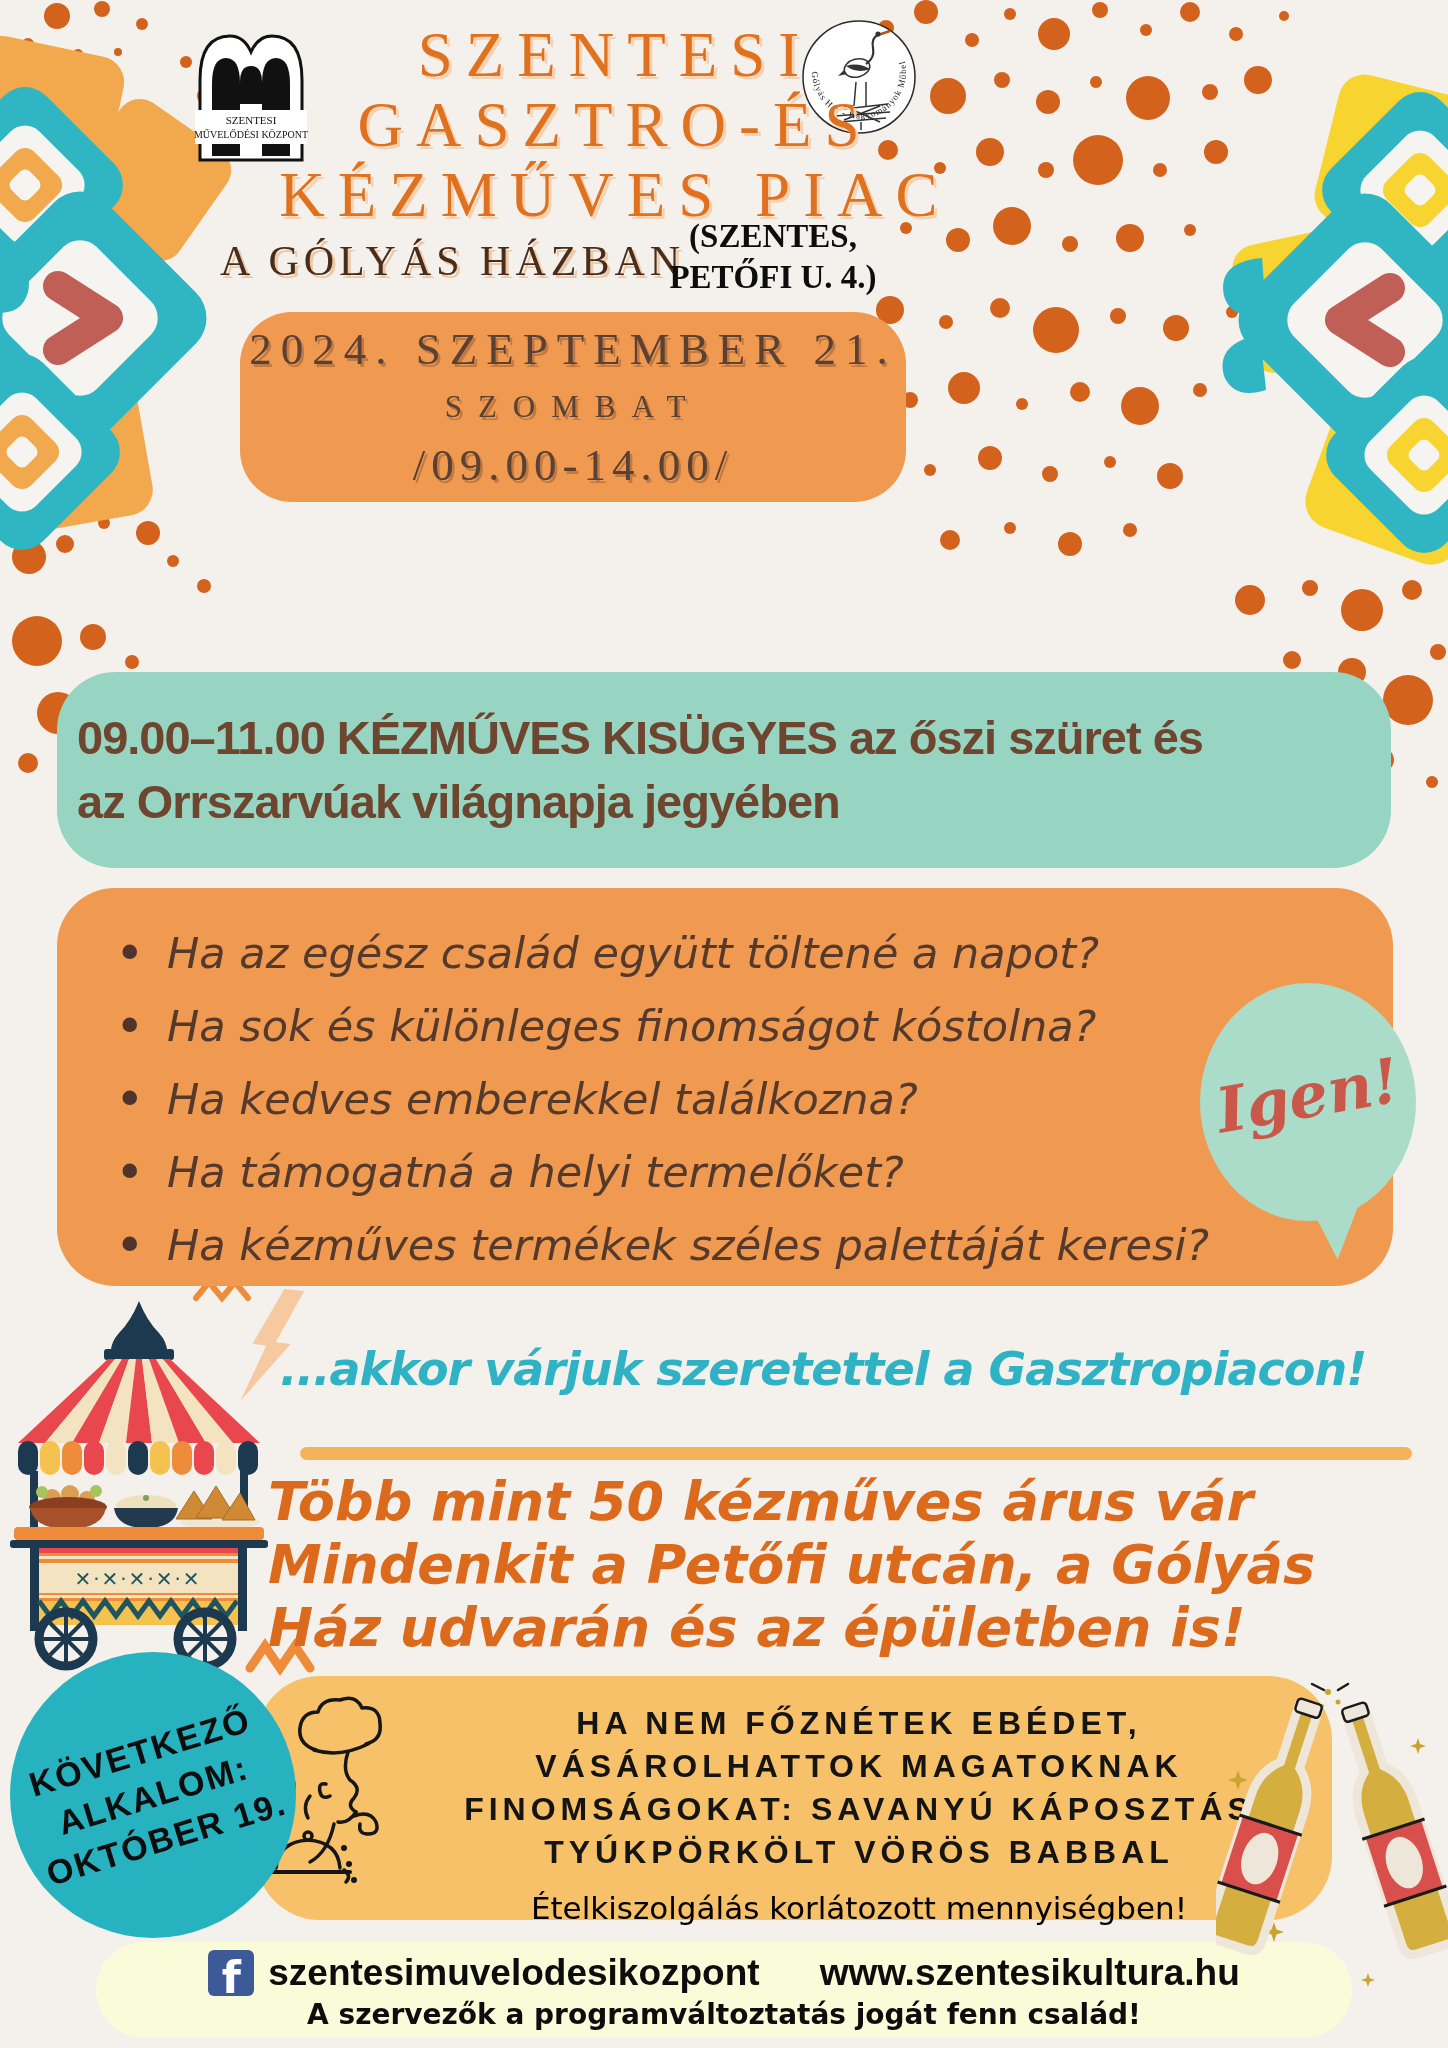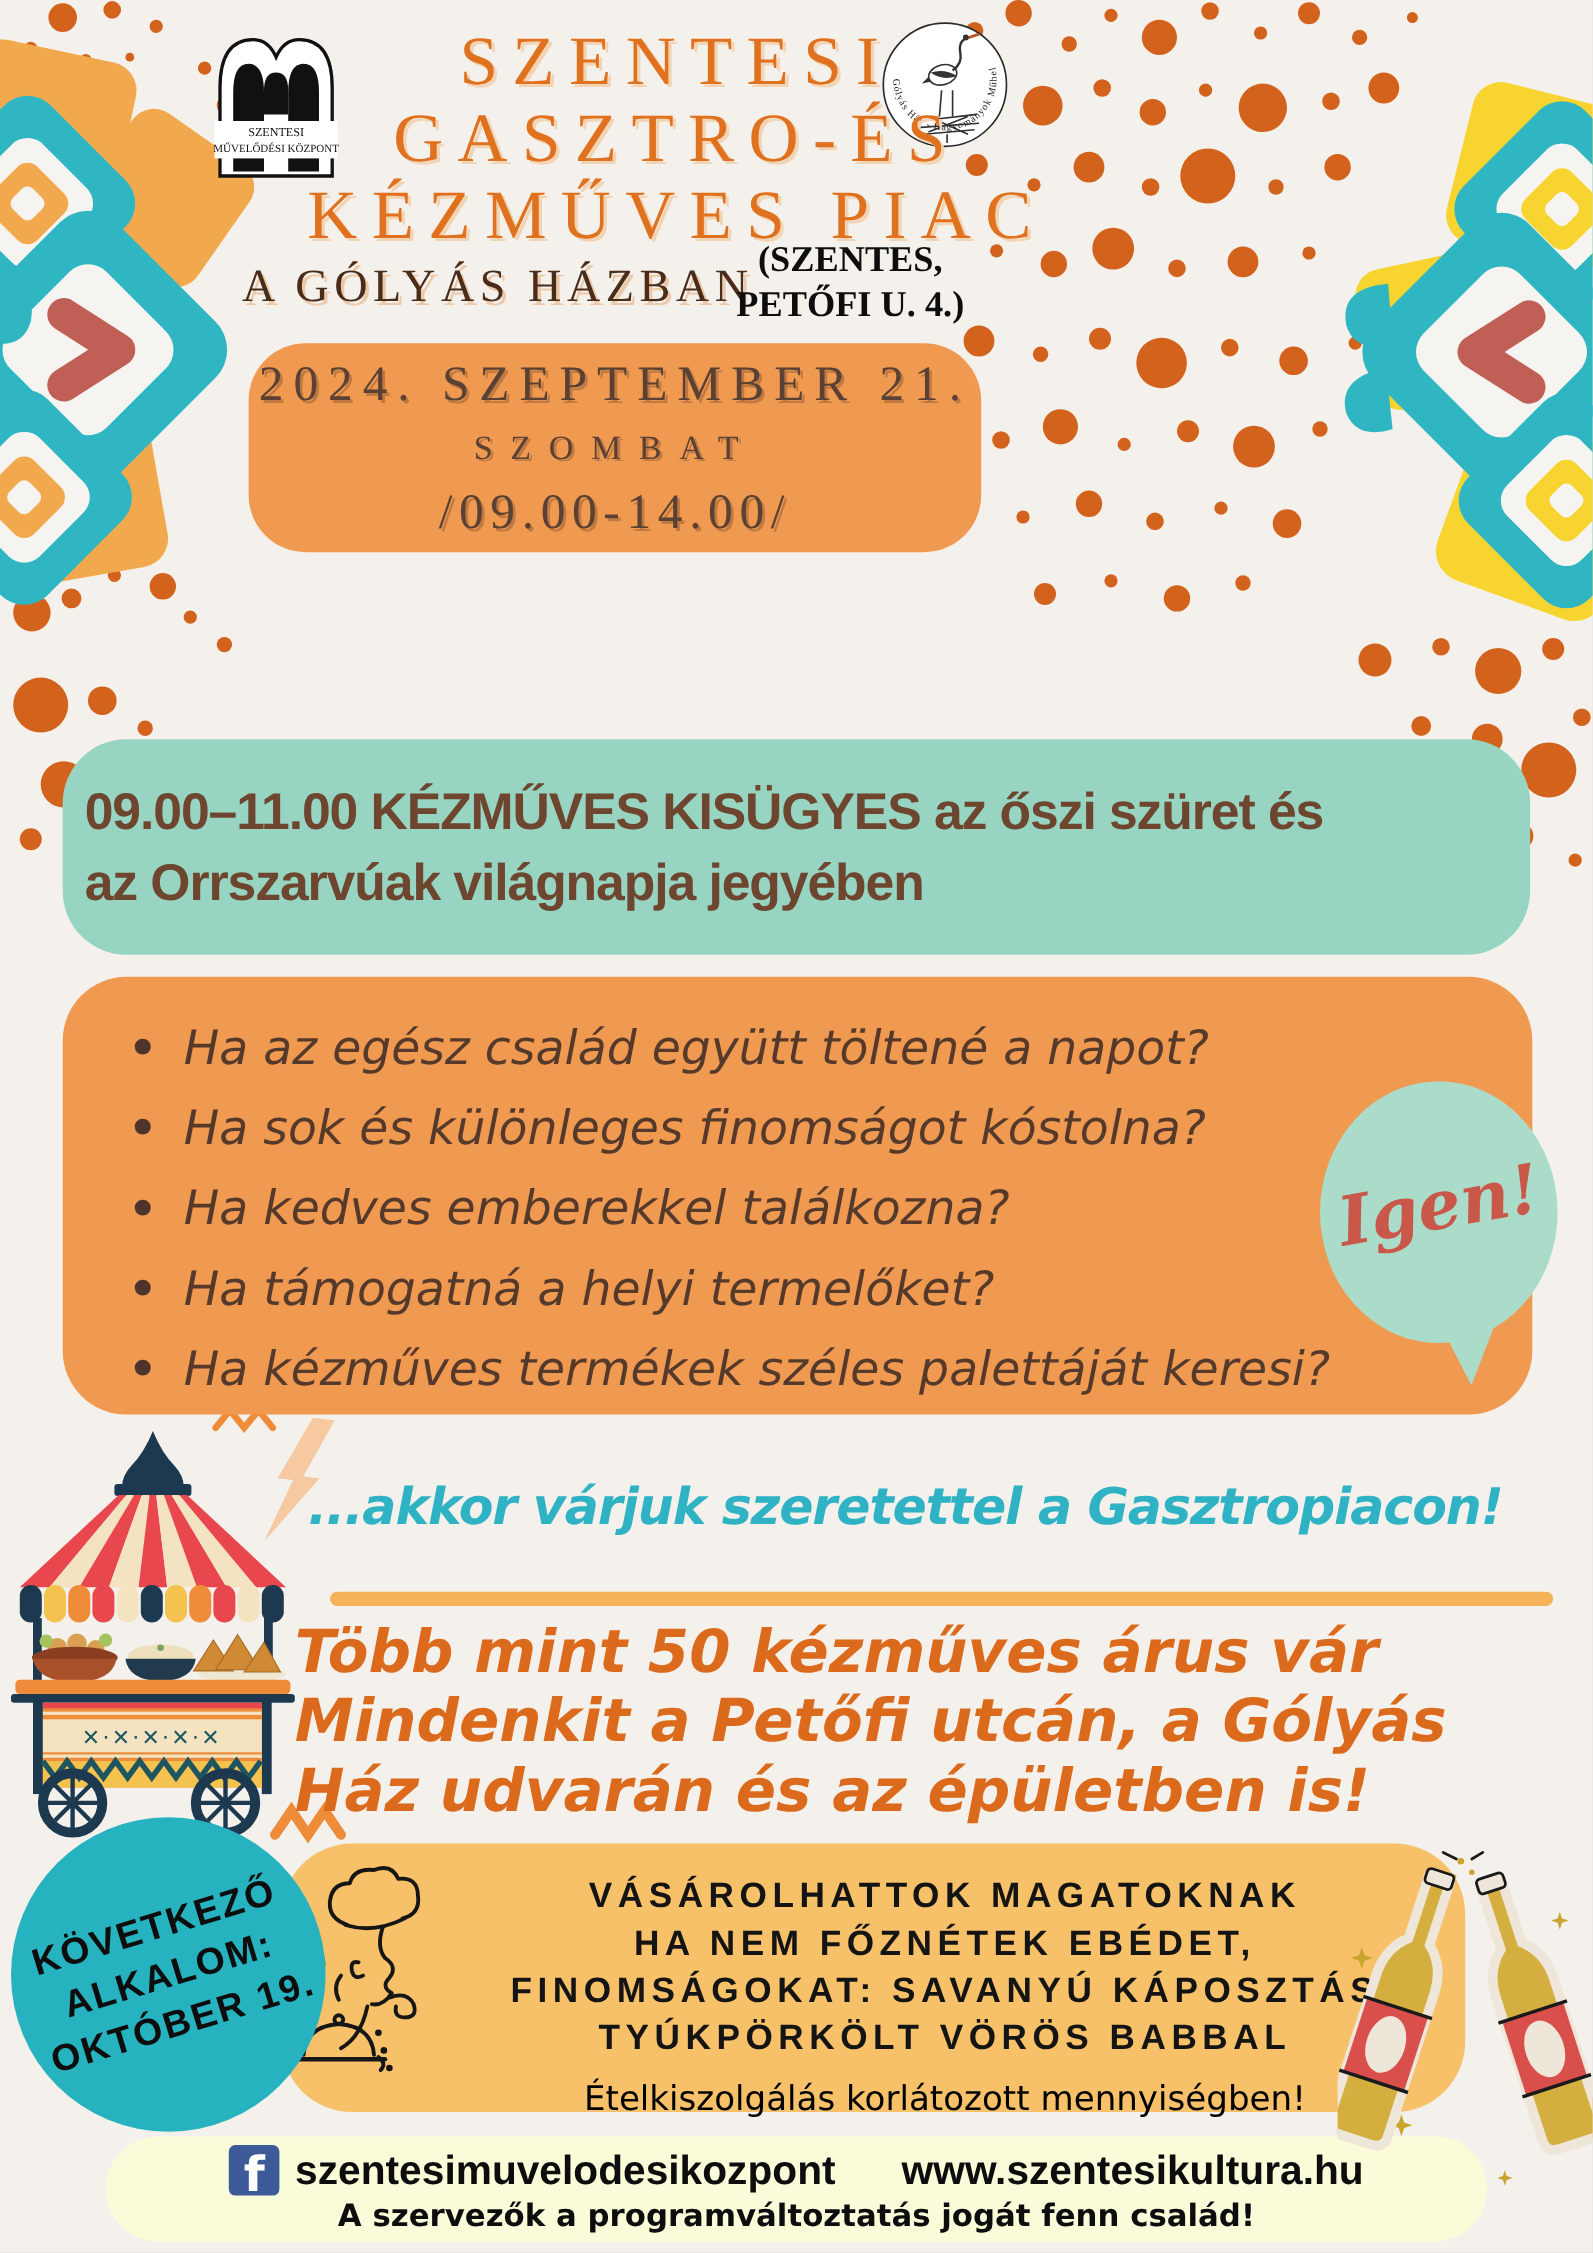--- a/index.html
+++ b/index.html
@@ -11,21 +11,21 @@
   
   .title{left:160px;top:20px;width:910px;text-align:center;}
   .title div{font-family:"Liberation Serif",serif;font-size:63px;line-height:70px;
              letter-spacing:13px;color:#e0711f;text-shadow:3px 3px 0 #f2d4b4;}
   .venue{left:170px;top:237px;width:565px;text-align:center;font-family:"Liberation Serif",serif;
          font-size:42px;letter-spacing:5px;color:#4a2c1a;text-shadow:3px 3px 0 #ecc9a8;}
   .address{left:668px;top:216px;width:210px;text-align:center;font-family:"Liberation Serif",serif;
            font-weight:bold;font-size:33px;line-height:41px;color:#0d0d0d;}
 
   
-  .datebox{left:226px;top:312px;width:666px;height:190px;background:#f09950;border-radius:52px;
+  .datebox{left:240px;top:312px;width:666px;height:190px;background:#f09950;border-radius:52px;
            display:flex;flex-direction:column;justify-content:center;align-items:center;}
   .datebox div{font-family:"Liberation Serif",serif;color:#5a4133;
                text-shadow:2.5px 2.5px 0 rgba(104,62,38,.35);}
   .datebox .l1{font-size:45px;letter-spacing:9px;line-height:58px;}
   .datebox .l2{font-size:31px;letter-spacing:16px;line-height:58px;}
   .datebox .l3{font-size:45px;letter-spacing:6px;line-height:58px;}
 
   
   .craftbox{left:57px;top:672px;width:1334px;height:196px;background:#97d5c2;border-radius:58px;
             box-sizing:border-box;display:flex;flex-direction:column;justify-content:center;
@@ -418,22 +418,22 @@
 
   <div class="abs next-circle">
     <div class="next-text">
       <div>KÖVETKEZŐ</div>
       <div>ALKALOM:</div>
       <div>OKTÓBER 19.</div>
     </div>
   </div>
 
   <div class="abs lunchbox">
+    <div class="lunch-line">HA NEM FŐZNÉTEK EBÉDET,</div>
     <div class="lunch-line">VÁSÁROLHATTOK MAGATOKNAK</div>
-    <div class="lunch-line">HA NEM FŐZNÉTEK EBÉDET,</div>
     <div class="lunch-line">FINOMSÁGOKAT: SAVANYÚ KÁPOSZTÁS</div>
     <div class="lunch-line">TYÚKPÖRKÖLT VÖRÖS BABBAL</div>
     <div class="lunch-note">Ételkiszolgálás korlátozott mennyiségben!</div>
   </div>
 
   <svg class="abs chef" style="left:248px;top:1692px" width="190" height="215" viewBox="0 0 190 215">
     <g stroke="#161616" stroke-width="3.5" fill="none" stroke-linecap="round" stroke-linejoin="round">
       <path d="M68,58 Q50,52 52,36 Q54,20 70,20 Q74,6 92,8 Q108,2 114,16 Q132,14 132,32 Q134,48 118,52"></path>
       <path d="M66,58 Q92,66 120,52"></path>
       <path d="M100,60 Q94,78 102,88 Q114,96 106,106 Q98,114 108,120"></path>

